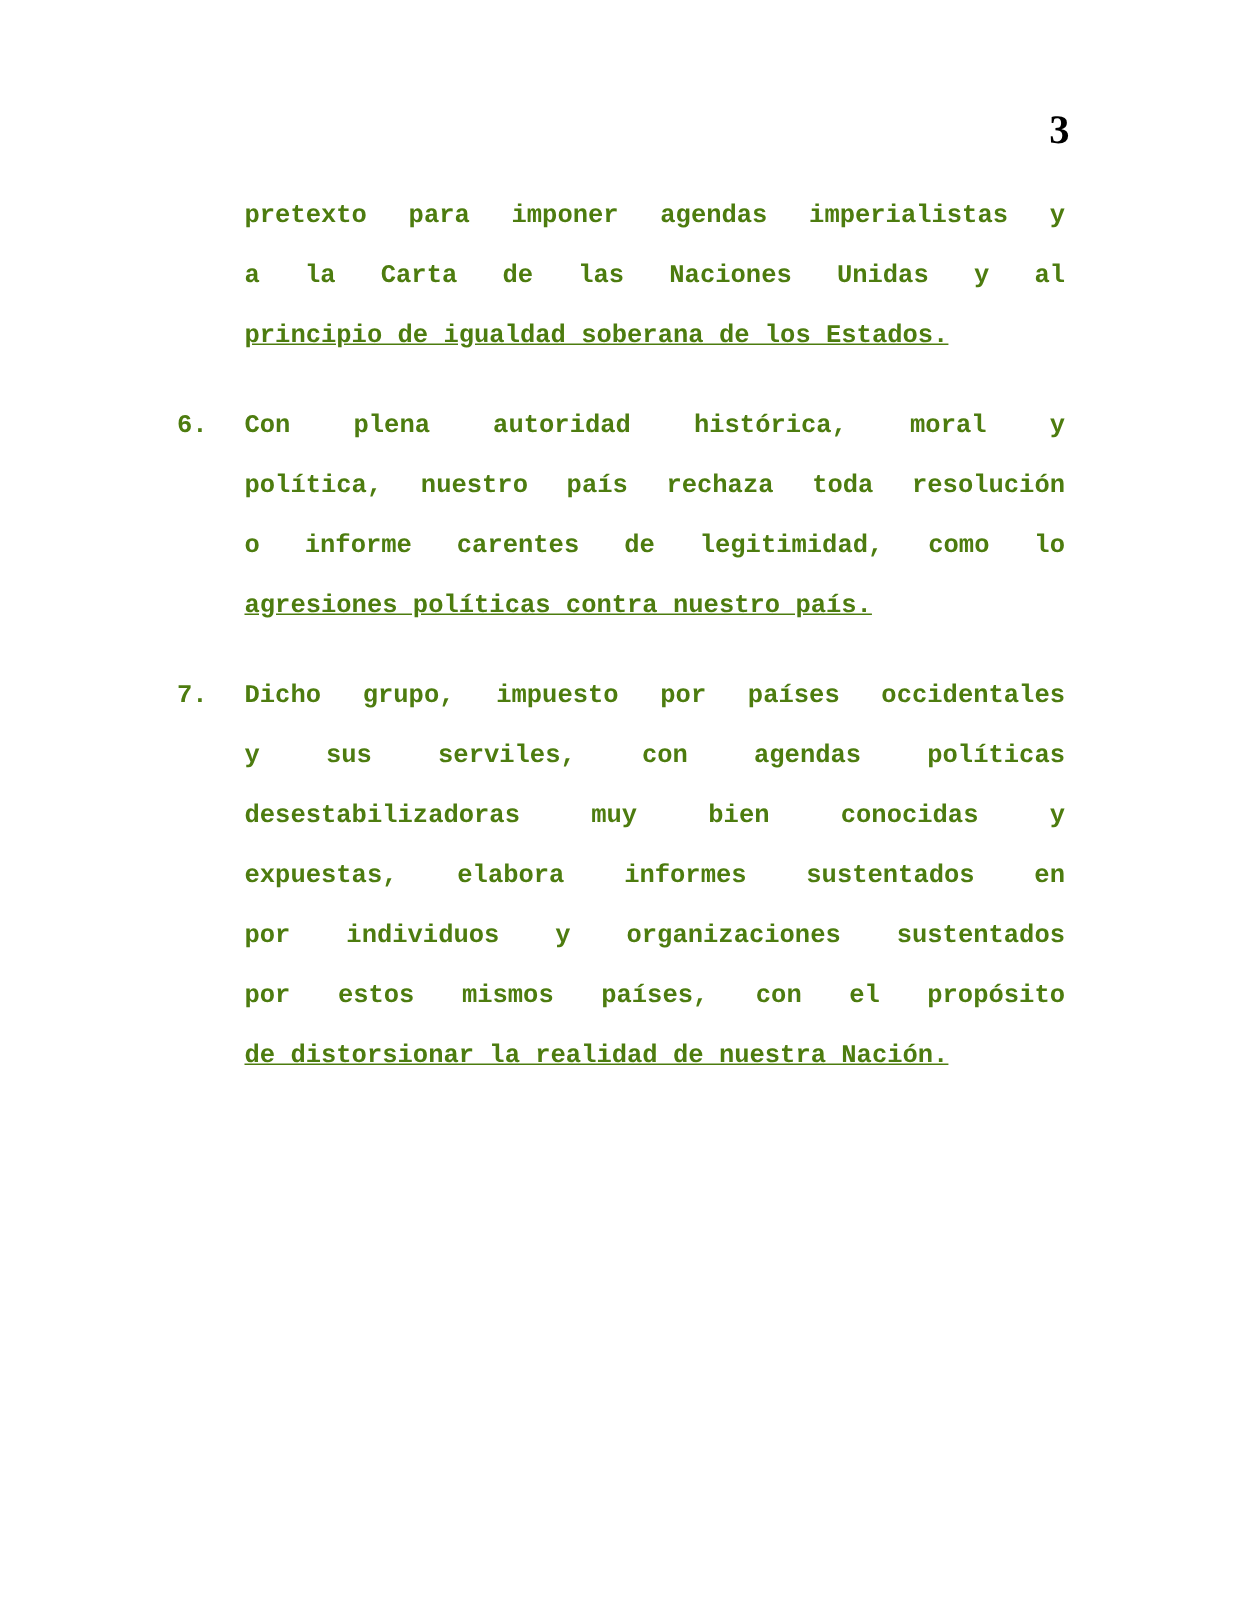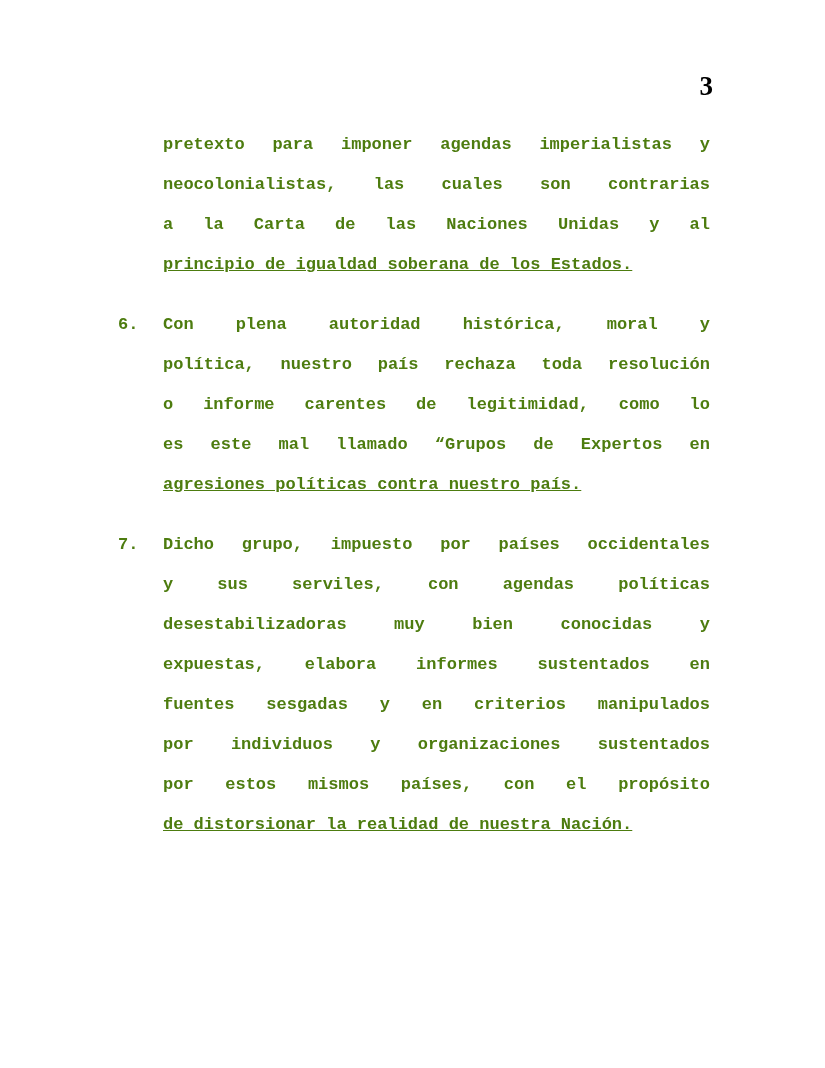--- a/index.html
+++ b/index.html
@@ -62,37 +62,34 @@
   }
 </style>
 </head>
 <body>
 
 <div class="page">
   <div class="page-number">3</div>
   <div class="body-text">
       <div class="para">
         <div class="line">pretexto para imponer agendas imperialistas y</div>
-        <div class="line">neocolonialistas, las cuales son contrarias</div>
         <div class="line">a la Carta de las Naciones Unidas y al</div>
         <div class="line last-line">principio de igualdad soberana de los Estados.</div>
       </div>
       <div class="para">
         <span class="marker">6.</span>
         <div class="line">Con plena autoridad histórica, moral y</div>
         <div class="line">política, nuestro país rechaza toda resolución</div>
         <div class="line">o informe carentes de legitimidad, como lo</div>
-        <div class="line">es este mal llamado “Grupos de Expertos en</div>
         <div class="line last-line">agresiones políticas contra nuestro país.</div>
       </div>
       <div class="para">
         <span class="marker">7.</span>
         <div class="line">Dicho grupo, impuesto por países occidentales</div>
         <div class="line">y sus serviles, con agendas políticas</div>
         <div class="line">desestabilizadoras muy bien conocidas y</div>
         <div class="line">expuestas, elabora informes sustentados en</div>
-        <div class="line">fuentes sesgadas y en criterios manipulados</div>
         <div class="line">por individuos y organizaciones sustentados</div>
         <div class="line">por estos mismos países, con el propósito</div>
         <div class="line last-line">de distorsionar la realidad de nuestra Nación.</div>
       </div>
     </div>
 </div>
 
 </body></html>

